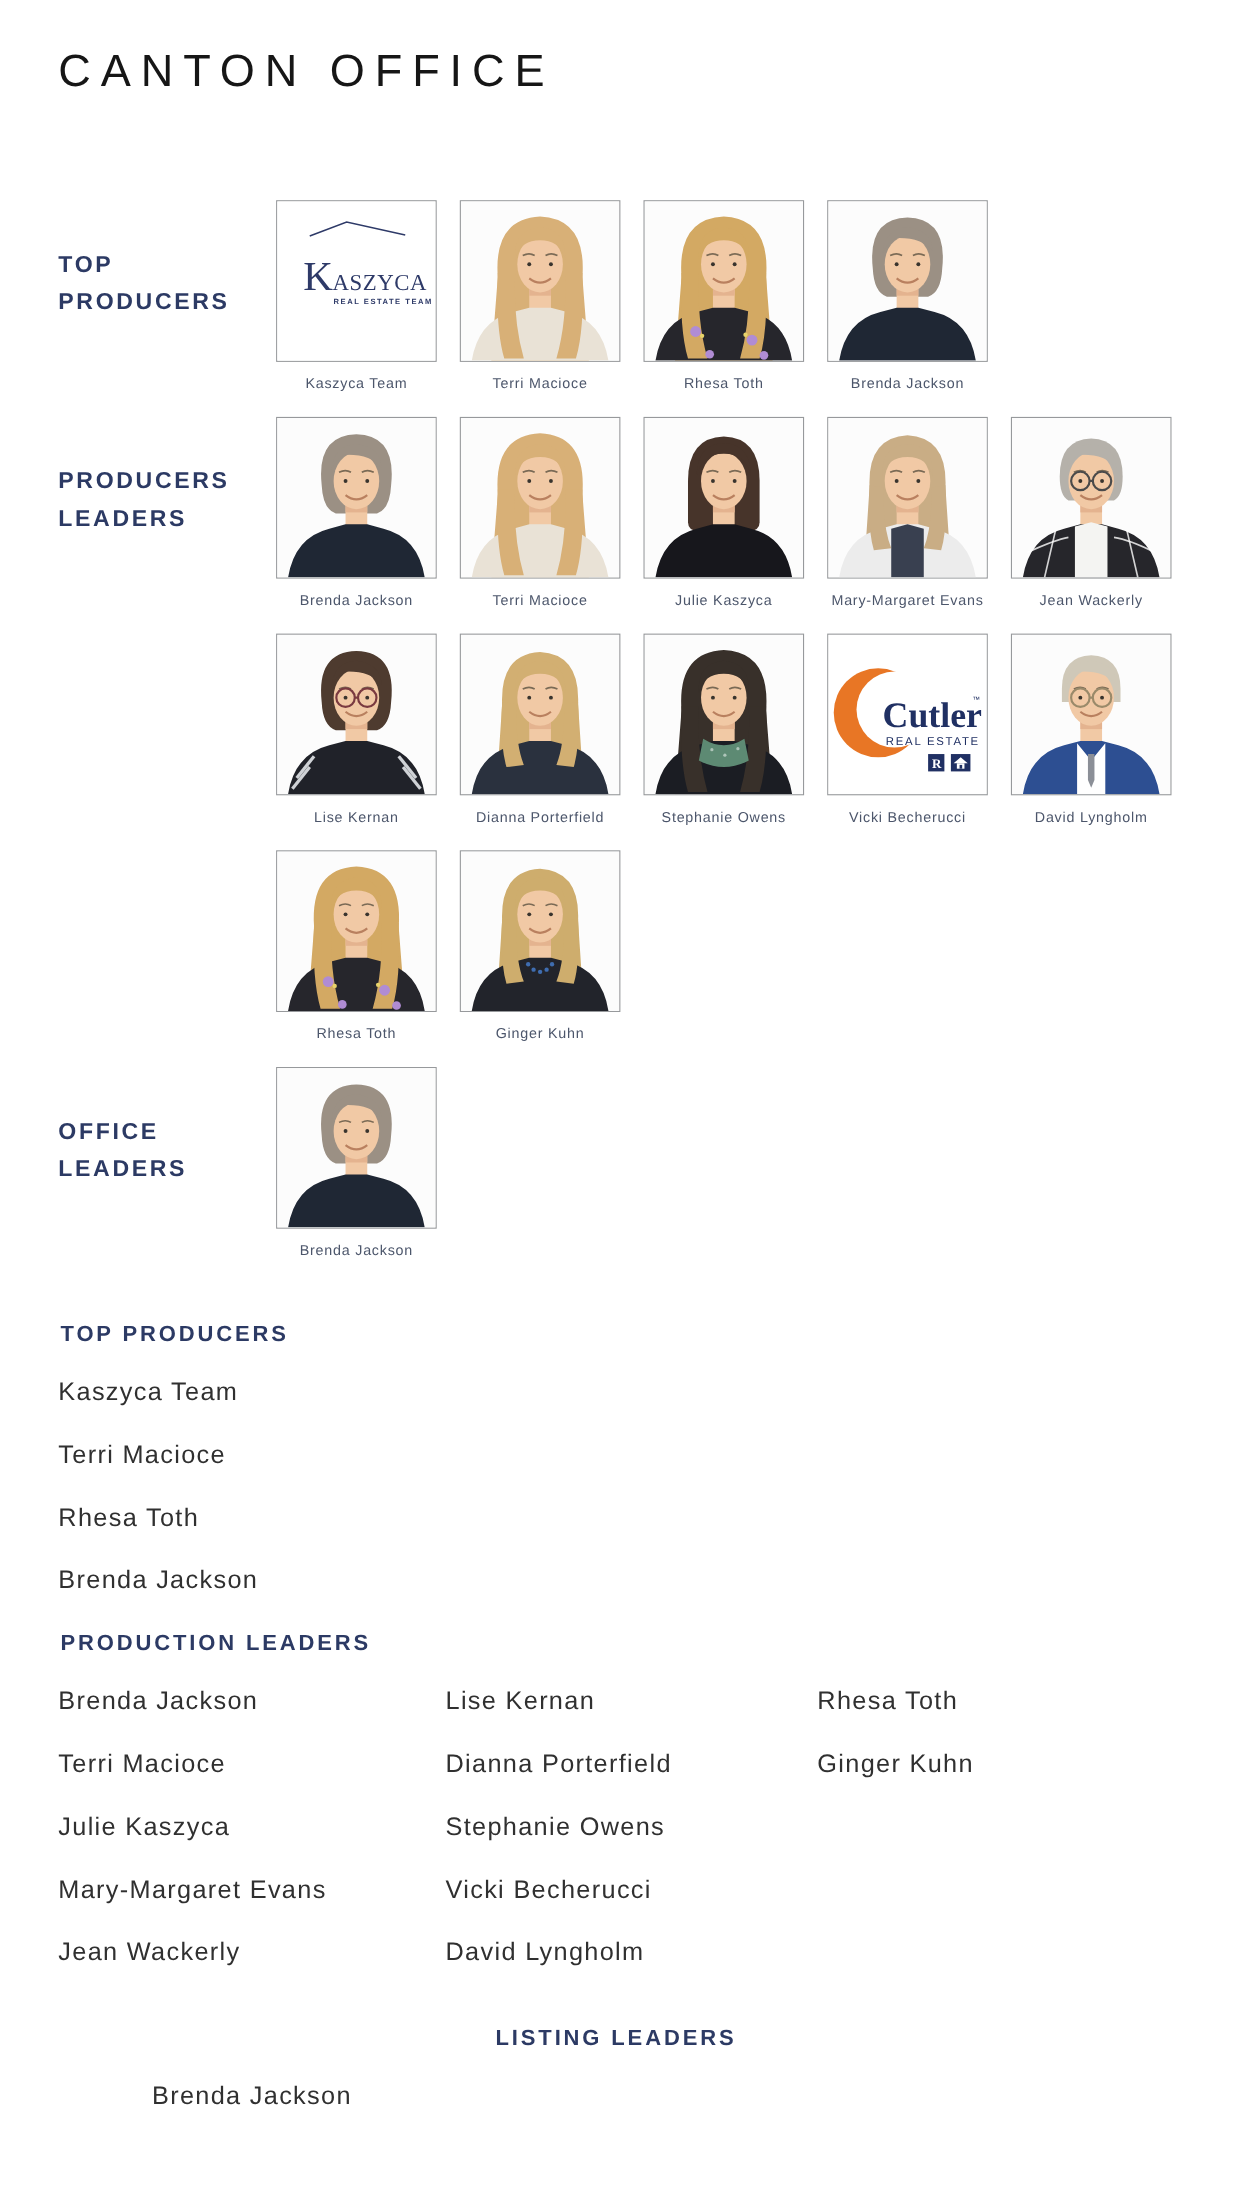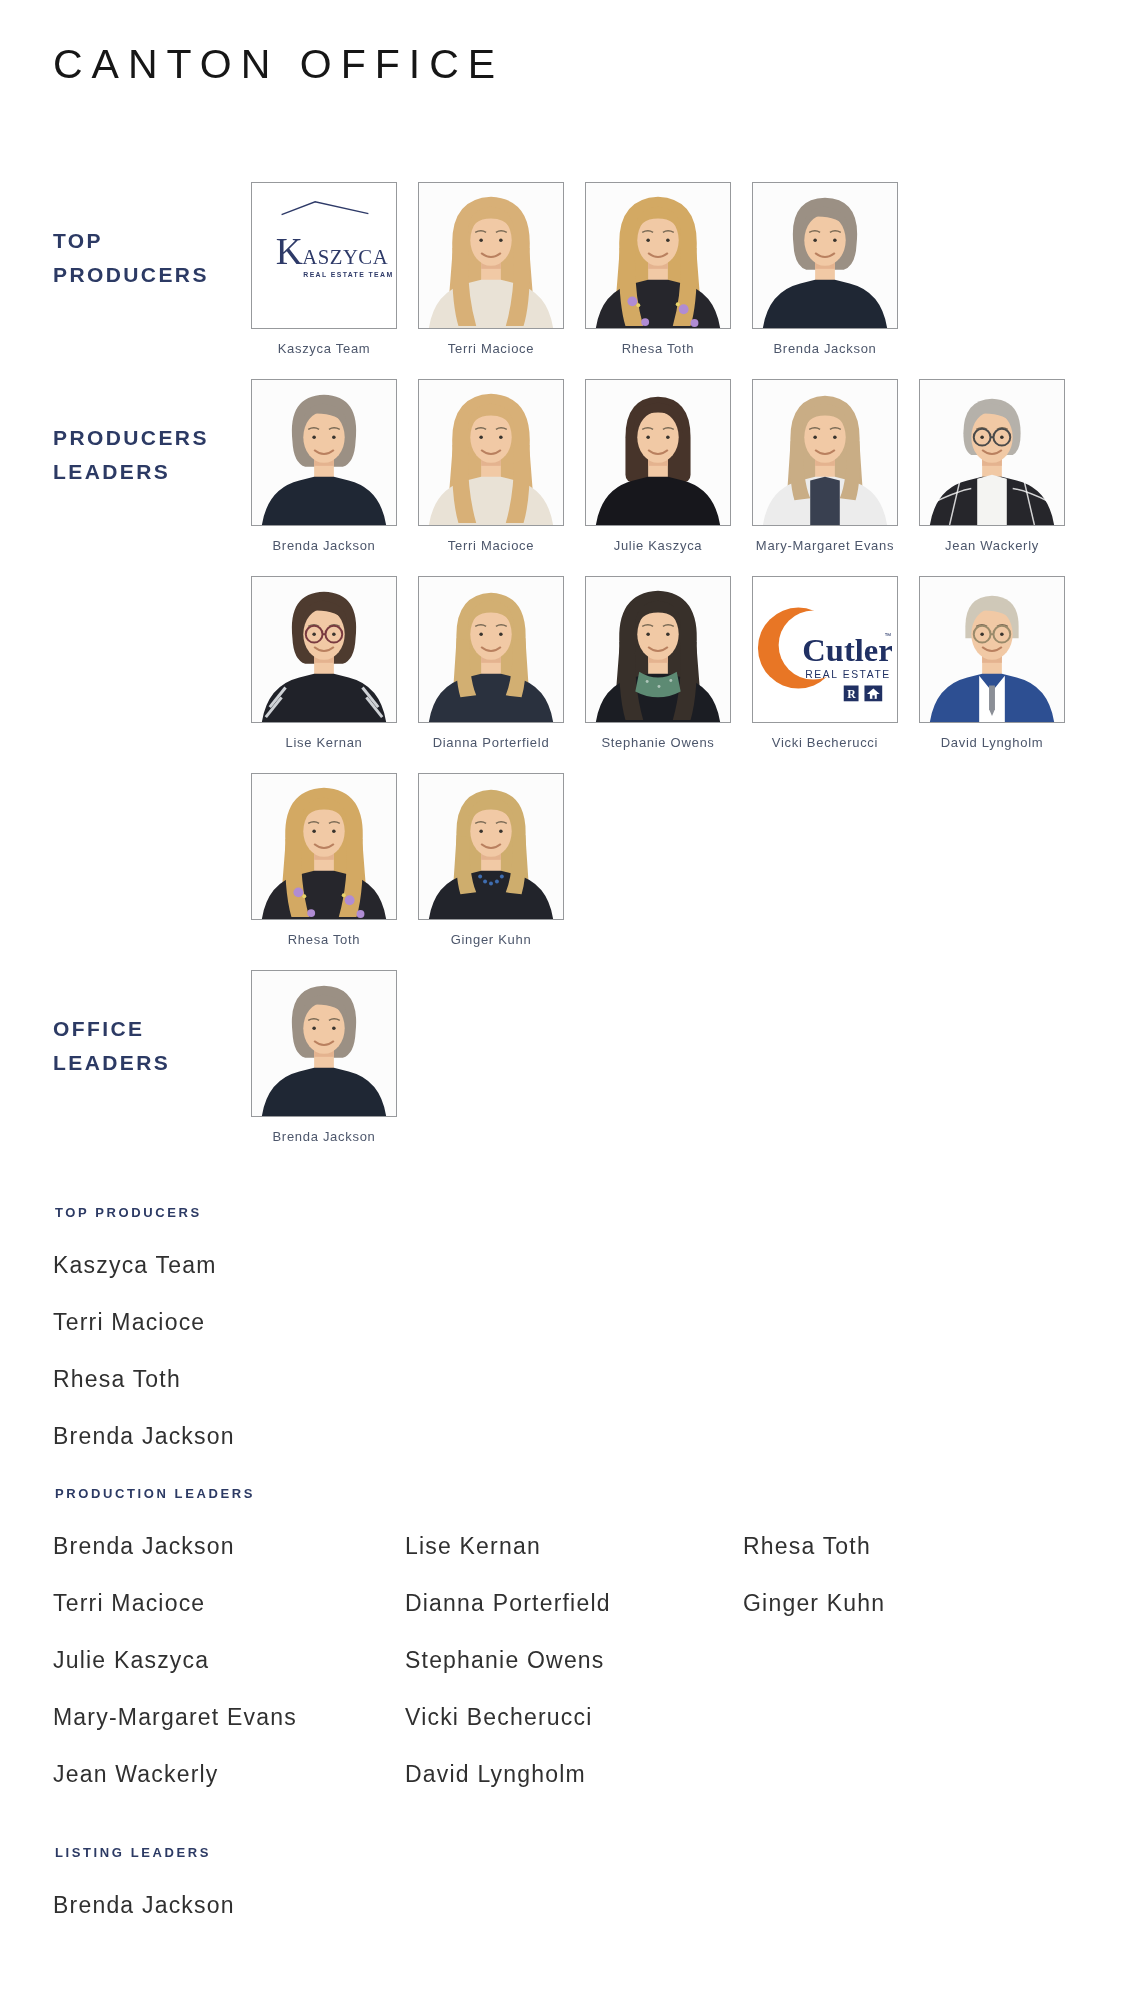--- a/index.html
+++ b/index.html
@@ -33,23 +33,23 @@
   .photo-frame svg{display:block;width:100%;height:100%;}
   .photo-cell figcaption{
     margin-top:11px;text-align:center;font-size:13px;line-height:17px;
     color:#4c566b;letter-spacing:0.7px;
   }
 
   
   .lists-area{margin-top:56px;padding-right:57px;}
   .list-section{margin:0;}
   .list-section.ls1{margin-top:3px;}
-  .list-section.ls2{margin-top:24px;}
+  .list-section.ls2{margin-top:24px;text-align:center;}
   .list-heading{
-    margin:0 0 26px 2px;font-size:13px;font-weight:700;letter-spacing:2.6px;
+    margin:0 0 26px 2px;font-size:20px;font-weight:700;letter-spacing:2.6px;
     color:#2c3a64;line-height:24px;
   }
   .list-columns{display:flex;}
   .list-col{box-sizing:border-box;}
   .list-col.col0{width:352px;}
   .list-col.col1{width:338px;}
   .list-col.col2{flex:1;}
   .list-item{
     font-size:23px;line-height:28px;margin-bottom:29px;
     color:#303030;letter-spacing:1.2px;font-weight:400;

